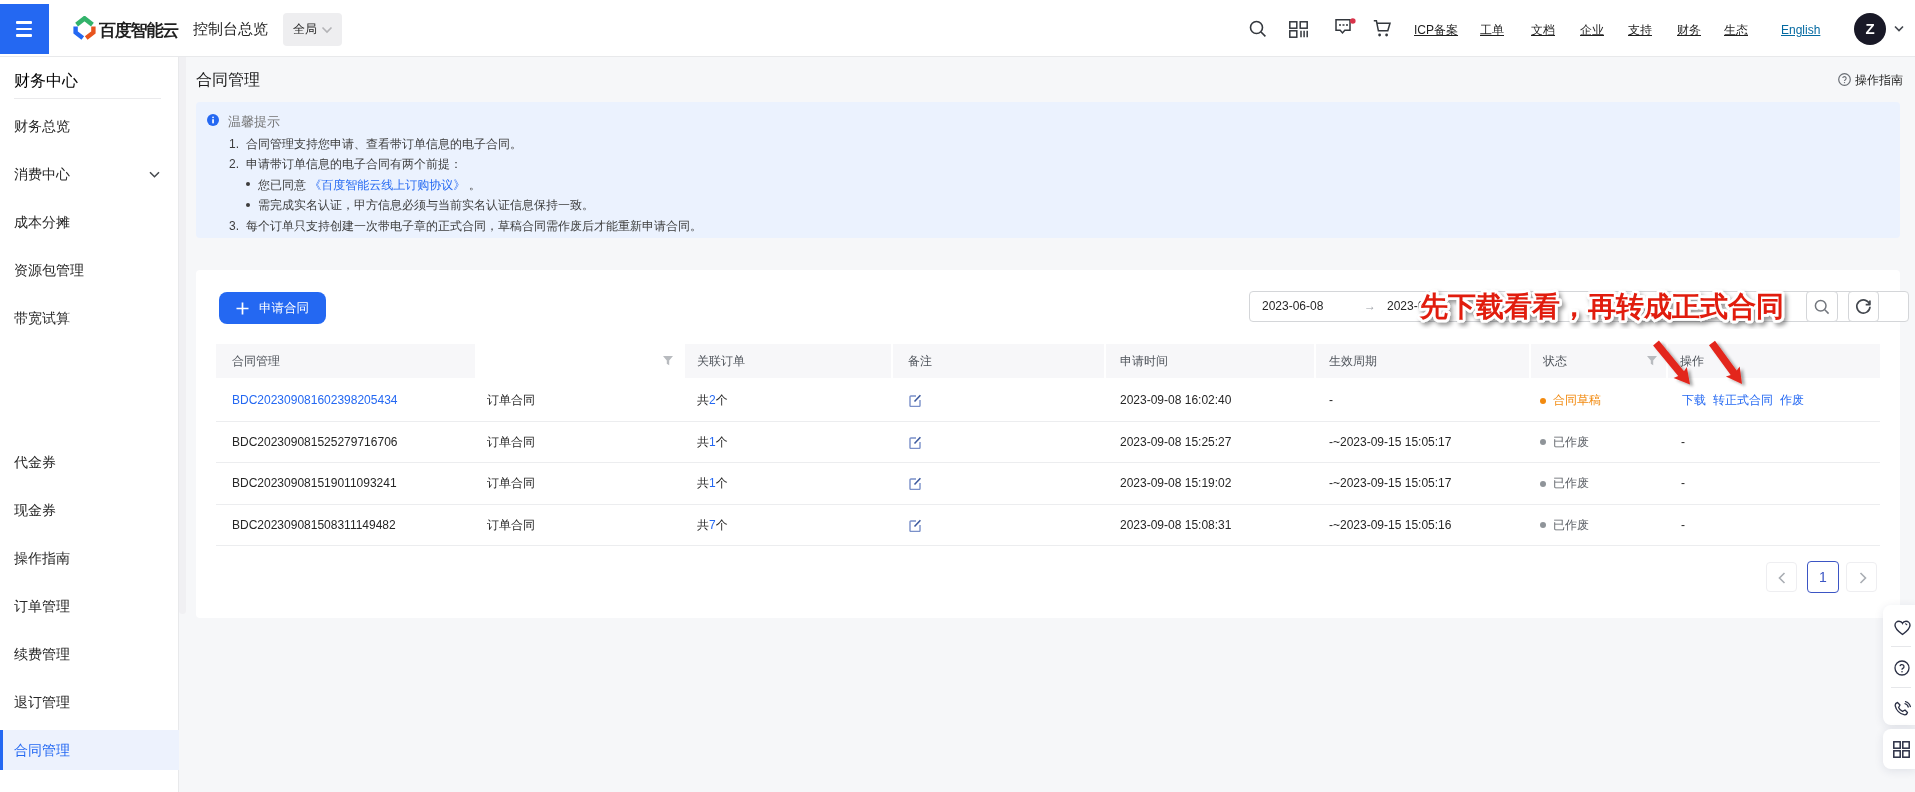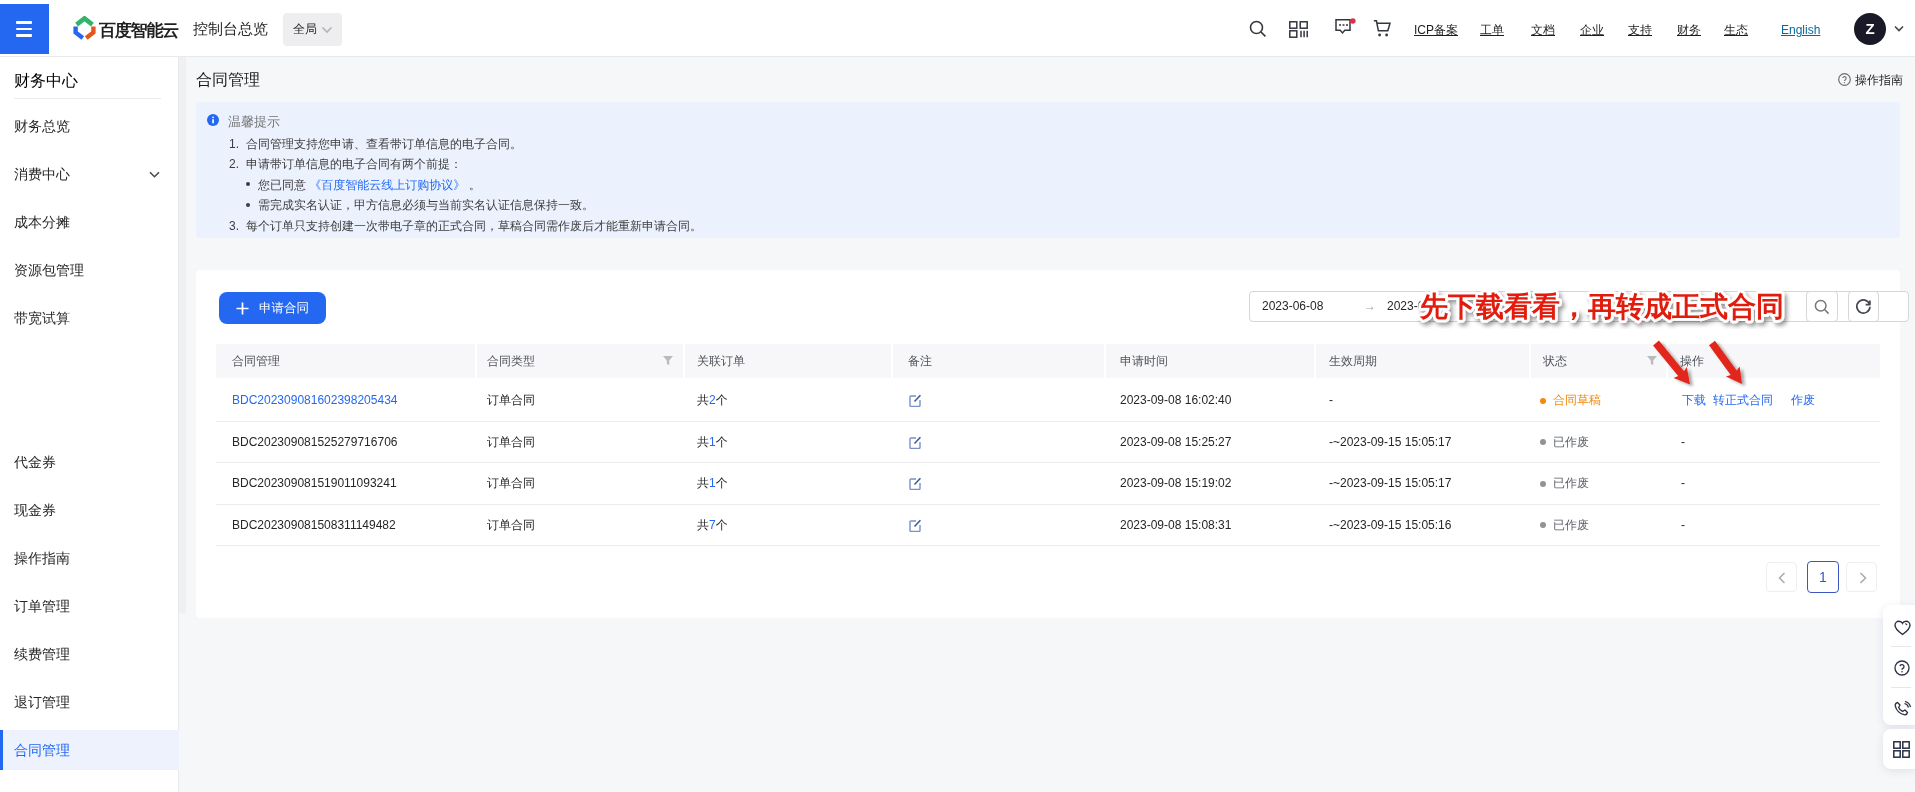--- a/index.html
+++ b/index.html
@@ -200,21 +200,20 @@
     </div>
     <div class="sqbtn" style="left:1652px;width:31px">
       <svg style="margin:6px 0 0 6px" width="17" height="17" viewBox="0 0 17 17">
         <path d="M14.6 6.2 A6.6 6.6 0 1 0 15 8.8" fill="none" stroke="#42464d" stroke-width="1.7"></path>
         <path d="M14.9 2.4 L14.9 6.6 L10.7 6.6" fill="none" stroke="#42464d" stroke-width="1.7" stroke-linejoin="round"></path>
       </svg>
     </div>
 
     <div id="thead">
       <div class="hc" style="left:0;width:259px;padding-left:16px">合同管理</div>
-      <div class="hc" style="left:261px;width:206px;padding-left:10px">合同类型</div>
       <div class="hc" style="left:469px;width:206px;padding-left:12px">关联订单</div>
       <div class="hc" style="left:677px;width:211px;padding-left:15px">备注</div>
       <div class="hc" style="left:890px;width:208px;padding-left:14px">申请时间</div>
       <div class="hc" style="left:1100px;width:213px;padding-left:13px">生效周期</div>
       <div class="hc" style="left:1315px;width:135px;padding-left:12px">状态</div>
       <div class="hc" style="left:1452px;width:212px;padding-left:12px">操作</div>
       <svg class="abs" style="left:446px;top:11px" width="12" height="12" viewBox="0 0 12 12">
         <path d="M1 1 h10 l-3.8 4.6 v4.6 l-2.4 -1.4 v-3.2 z" fill="#b8bbbf"></path>
       </svg>
       <svg class="abs" style="left:1430px;top:11px" width="12" height="12" viewBox="0 0 12 12">
@@ -227,21 +226,21 @@
       <div class="c" style="left:271px">订单合同</div>
       <div class="c" style="left:481px">共<span style="color:#2468F2">2</span>个</div>
       <svg class="abs" style="left:693px;top:14px" width="13" height="13" viewBox="0 0 13 13">
         <path d="M11 6 v5.6 a0.9 0.9 0 0 1 -0.9 0.9 H1.9 A0.9 0.9 0 0 1 1 11.6 V2.9 A0.9 0.9 0 0 1 1.9 2 H7" fill="none" stroke="#7a90c9" stroke-width="1.4"></path>
         <path d="M5.5 7.5 L11.4 1.3" stroke="#3d5a9e" stroke-width="1.6"></path>
       </svg>
       <div class="c" style="left:904px">2023-09-08 16:02:40</div>
       <div class="c" style="left:1113px">-</div>
       <div class="dot" style="left:1324px;background:#f28a0f"></div>
       <div class="c" style="left:1337px;color:#f28a0f">合同草稿</div>
-      <div class="c" style="left:1466px"><a class="lnk">下载</a><a class="lnk" style="margin-left:7px">转正式合同</a><a class="lnk" style="margin-left:18px">作废</a></div>
+      <div class="c" style="left:1466px"><a class="lnk">下载</a><a class="lnk" style="margin-left:7px">转正式合同</a><a class="lnk" style="margin-left:7px">作废</a></div>
     </div>
     <div class="trow" style="top:151.5px">
       <div class="c" style="left:16px">BDC202309081525279716706</div>
       <div class="c" style="left:271px">订单合同</div>
       <div class="c" style="left:481px">共<span style="color:#2468F2">1</span>个</div>
       <svg class="abs" style="left:693px;top:14px" width="13" height="13" viewBox="0 0 13 13">
         <path d="M11 6 v5.6 a0.9 0.9 0 0 1 -0.9 0.9 H1.9 A0.9 0.9 0 0 1 1 11.6 V2.9 A0.9 0.9 0 0 1 1.9 2 H7" fill="none" stroke="#7a90c9" stroke-width="1.4"></path>
         <path d="M5.5 7.5 L11.4 1.3" stroke="#3d5a9e" stroke-width="1.6"></path>
       </svg>
       <div class="c" style="left:904px">2023-09-08 15:25:27</div>

